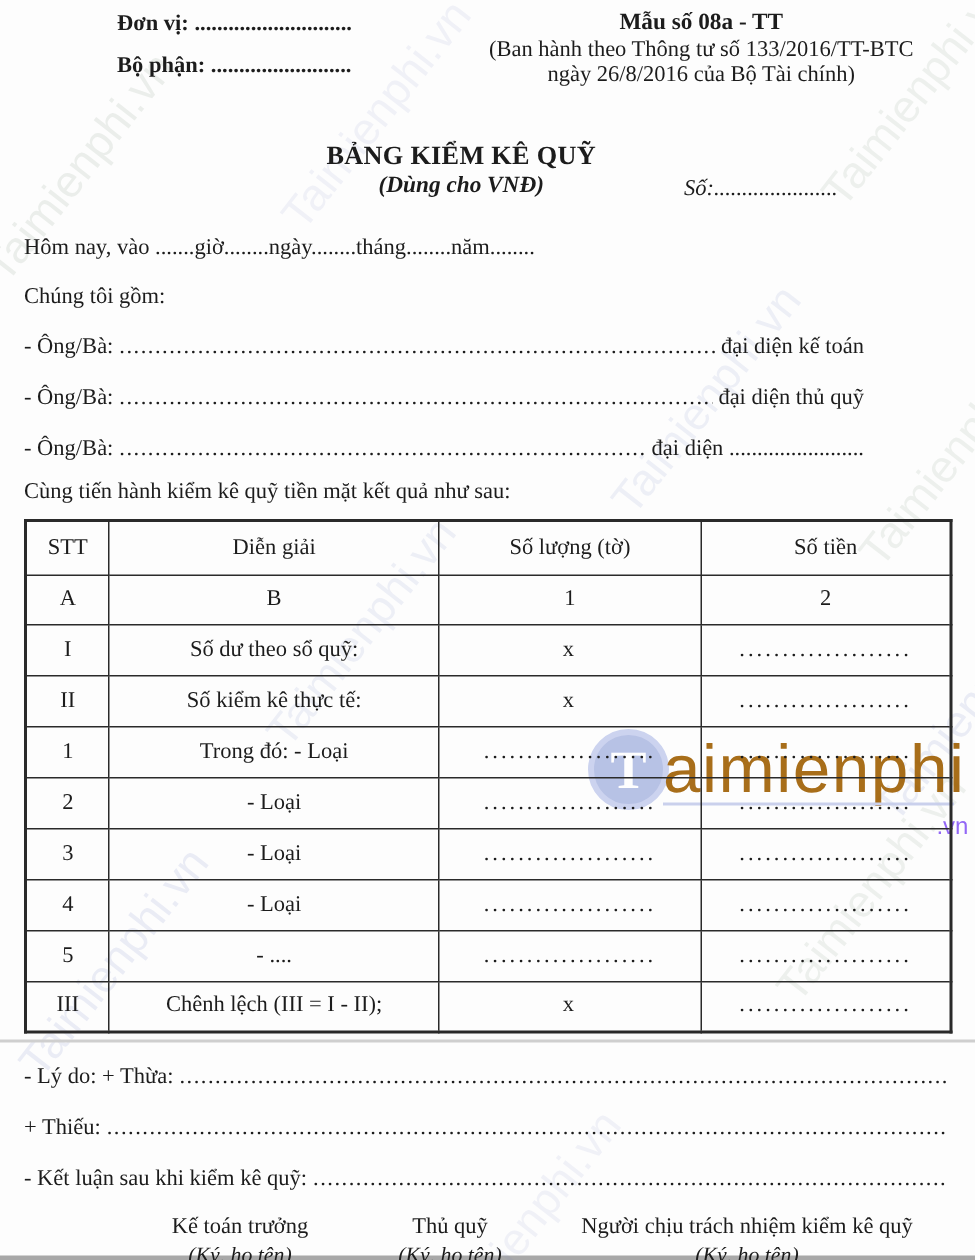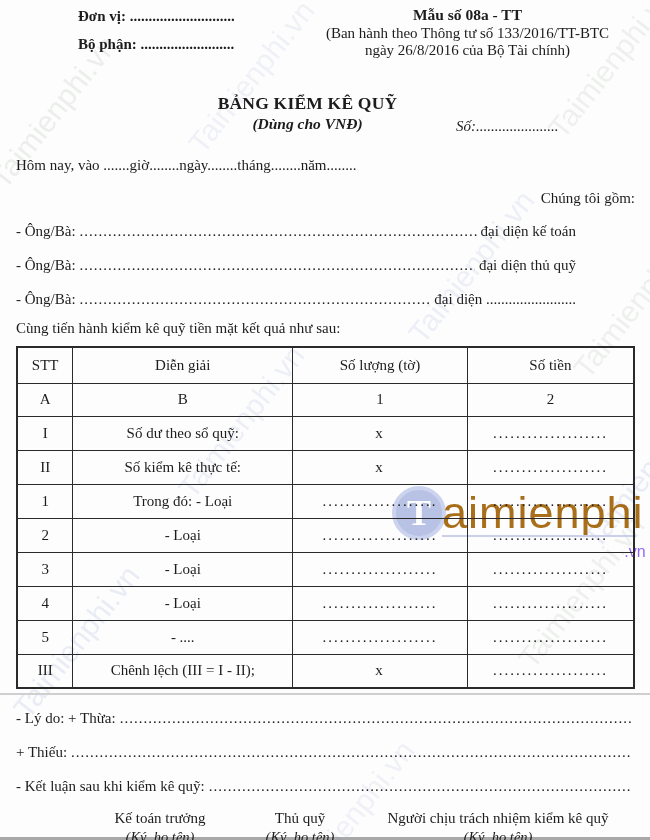--- a/index.html
+++ b/index.html
@@ -55,21 +55,21 @@
   .hdr-right .form-no { font-size:15.5px; margin-bottom:1px; }
 
   .title-wrap { position:relative; margin-top:30px; text-align:center;
                 padding-right:36px; }
   .title { font-size:17.5px; letter-spacing:0.2px; line-height:22px; }
   .subtitle { font-weight:bold; font-style:italic; font-size:15.5px; line-height:20px; }
   .so-no { position:absolute; left:440px; top:26px; font-style:italic; }
 
   .line { line-height:20px; }
   .mt-datetime { margin-top:21px; }
-  .mt-group { margin-top:13px;text-align:right; }
+  .mt-group { margin-top:13px; }
   .mt-result { margin-top:8px; }
 
   .pline { display:flex; align-items:flex-end; margin-top:13px; line-height:21px; }
   .pline .pfx { flex:none; }
   .leader { flex:1 1 auto; overflow:hidden; white-space:nowrap; letter-spacing:1px;
             margin:0 4px; color:#1c1c1c; }
   .role { flex:none; }
   .pwidth { width:560px; }
 
   table.kk { border-collapse:collapse; width:619px; margin-top:8px;

